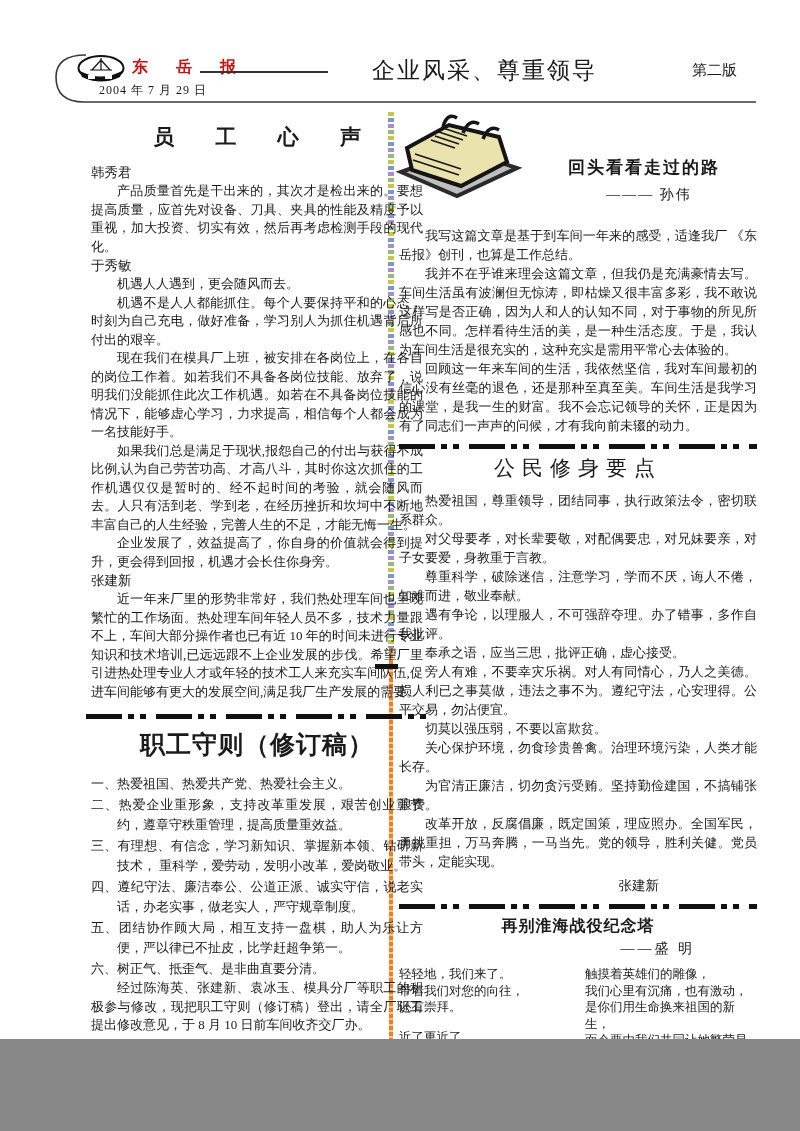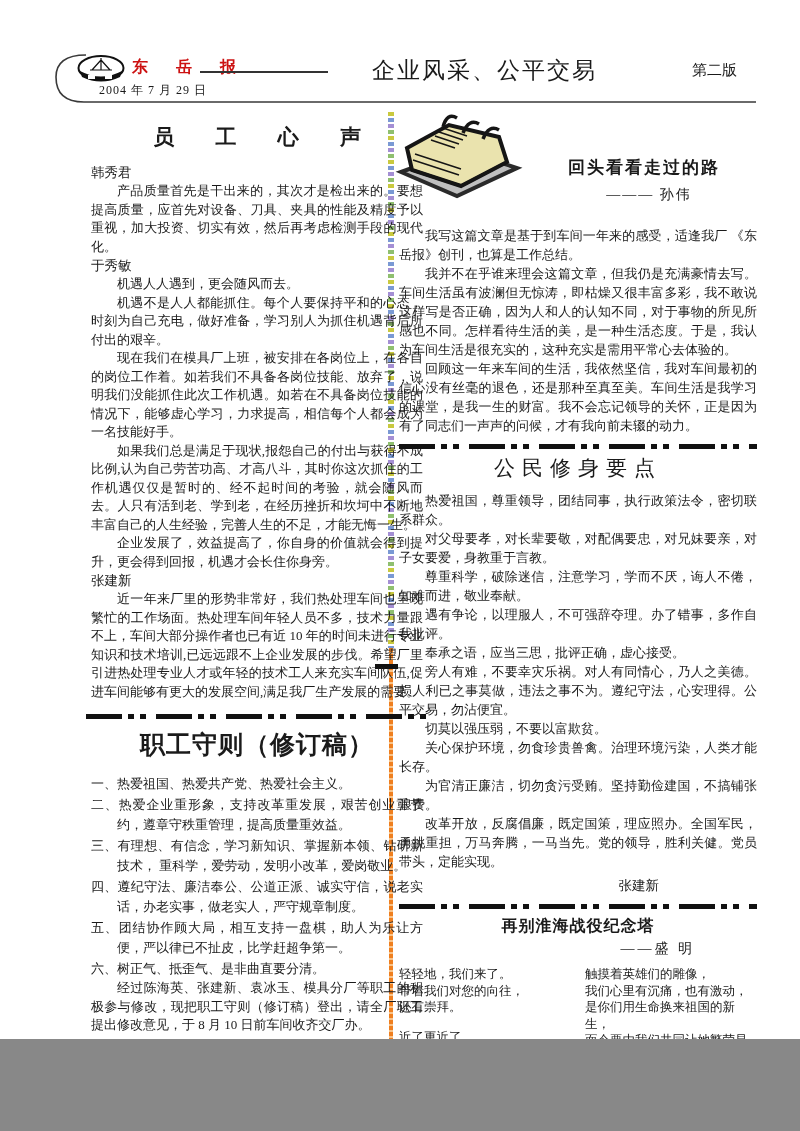--- a/index.html
+++ b/index.html
@@ -79,21 +79,21 @@
   <svg class="logo" width="50" height="32" viewBox="0 0 50 32">
     <ellipse cx="25" cy="14" rx="22.5" ry="12" fill="#fff" stroke="#111" stroke-width="2"></ellipse>
     <path d="M4 17 Q25 28 46 17 L44 23 Q25 32 6 23 Z" fill="#111"></path>
     <rect x="12" y="21" width="7" height="4" fill="#fff"></rect>
     <rect x="29" y="21" width="7" height="4" fill="#fff"></rect>
     <path d="M25 4 L25 16 M25 6 L16 16 M25 6 L34 16 M14 16 L36 16" stroke="#111" stroke-width="1.2" fill="none"></path>
   </svg>
   <div class="paper-name">东 岳 报</div>
   <div class="masthead-rule"></div>
   <div class="date">2004 年 7 月 29 日</div>
-  <div class="section-title">企业风采、公平交易</div>
+  <div class="section-title">企业风采、尊重领导</div>
   <div class="edition">第二版</div>
 
   <div class="v-dots"></div>
   <div class="v-orange"></div>
   <div class="h-tick"></div>
 
   <div class="col-left">
     <h1 class="voices-title">员 工 心 声</h1>
 
     <p class="author-name">韩秀君</p>

